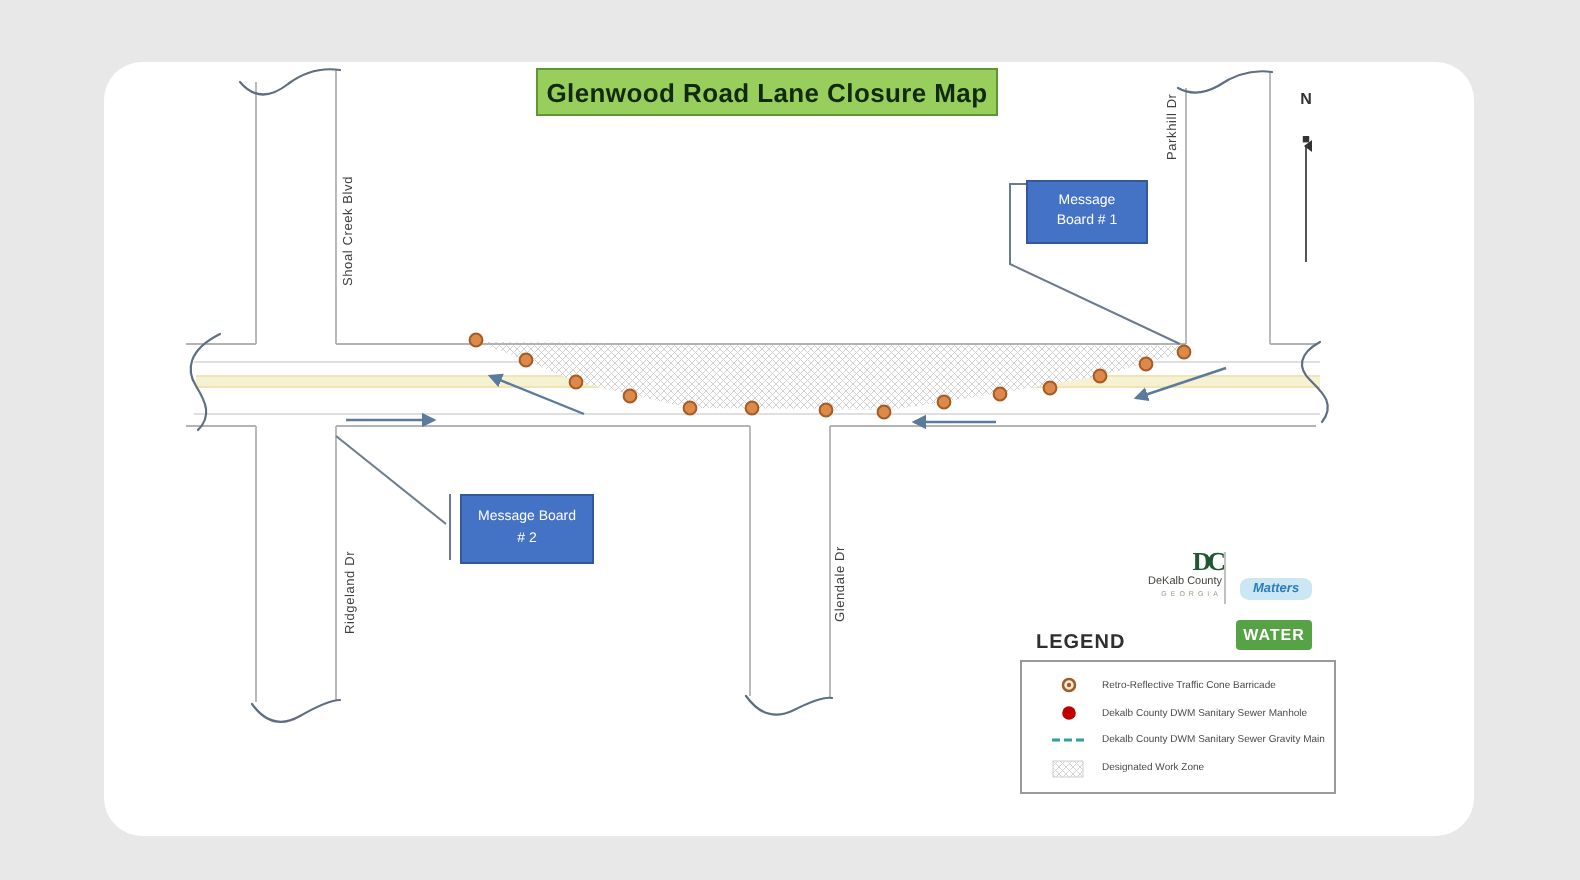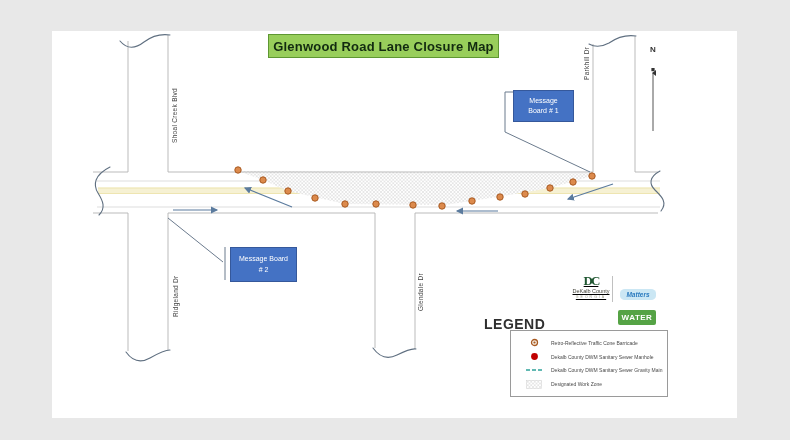--- a/index.html
+++ b/index.html
@@ -4,20 +4,21 @@
 <style>
   html,body{margin:0;padding:0;}
   body{
     width:790px;height:440px;position:relative;
     background:#e8e8e8;overflow:hidden;
     font-family:"Liberation Sans", sans-serif;
   }
   .page{
     position:absolute;left:52px;top:31px;width:685px;height:387px;
     background:#ffffff;
+    border-radius:19px;
   }
   .abs{position:absolute;}
   #map-svg{position:absolute;left:0;top:0;width:685px;height:387px;}
 
   
   .banner{
     left:216px;top:3px;width:229px;height:22px;
     background:#98CE5B;border:1px solid #5e9732;
     display:flex;align-items:center;justify-content:center;
     font-weight:bold;font-size:13px;color:#122a10;letter-spacing:0.2px;
@@ -39,33 +40,33 @@
   }
   .st-shoal{left:119px;top:54px;height:58px;}
   .st-ridgeland{left:120px;top:248px;height:38px;}
   .st-glendale{left:365px;top:244px;height:36px;}
   .st-parkhill{left:531px;top:15px;height:34px;}
 
   
   .north-n{left:595px;top:14px;width:12px;text-align:center;font-size:8px;font-weight:bold;color:#333;}
 
   
-  .legend-title{left:432px;top:285px;font-size:14px;font-weight:bold;color:#2f2f2f;letter-spacing:0.5px;}
+  .legend-title{left:466px;top:285px;font-size:10px;font-weight:bold;color:#2f2f2f;letter-spacing:0.5px;}
   .legend-box{
     left:458px;top:299px;width:158px;height:67px;
     border:1px solid #9a9a9a;background:#fff;
     display:flex;flex-direction:column;justify-content:space-around;
     padding:5px 0 5px 0;box-sizing:border-box;
   }
   .lg-row{display:flex;align-items:center;height:12px;}
   .lg-sym{width:18px;margin-left:14px;display:flex;align-items:center;justify-content:center;flex:0 0 18px;}
   .lg-label{font-size:5px;color:#4a4a4a;margin-left:8px;white-space:nowrap;}
 
   
-  .dc-logo{left:519px;top:243px;width:40px;text-align:center;text-decoration:underline;}
+  .dc-logo{left:519px;top:243px;width:40px;text-align:right;}
   .dc-mono{font-family:"Liberation Serif",serif;font-weight:bold;font-size:13px;color:#215732;letter-spacing:-2px;line-height:1;}
   .dc-name{font-size:5.5px;color:#44443a;margin-top:1px;white-space:nowrap;}
   .dc-sub{font-size:3.5px;color:#9a9a86;letter-spacing:2px;margin-top:1px;}
   .logo-sep{left:560px;top:245px;width:1px;height:26px;background:#c0c0c0;}
   .water-logo{left:566px;top:245px;width:38px;height:26px;}
   .water-top{
     position:absolute;left:0;top:0;width:38px;height:15px;background:#55A345;
     border-radius:2px;display:flex;align-items:center;justify-content:center;
     color:#fff;font-weight:bold;font-size:8px;letter-spacing:0.5px;margin-top:34px;
   }

